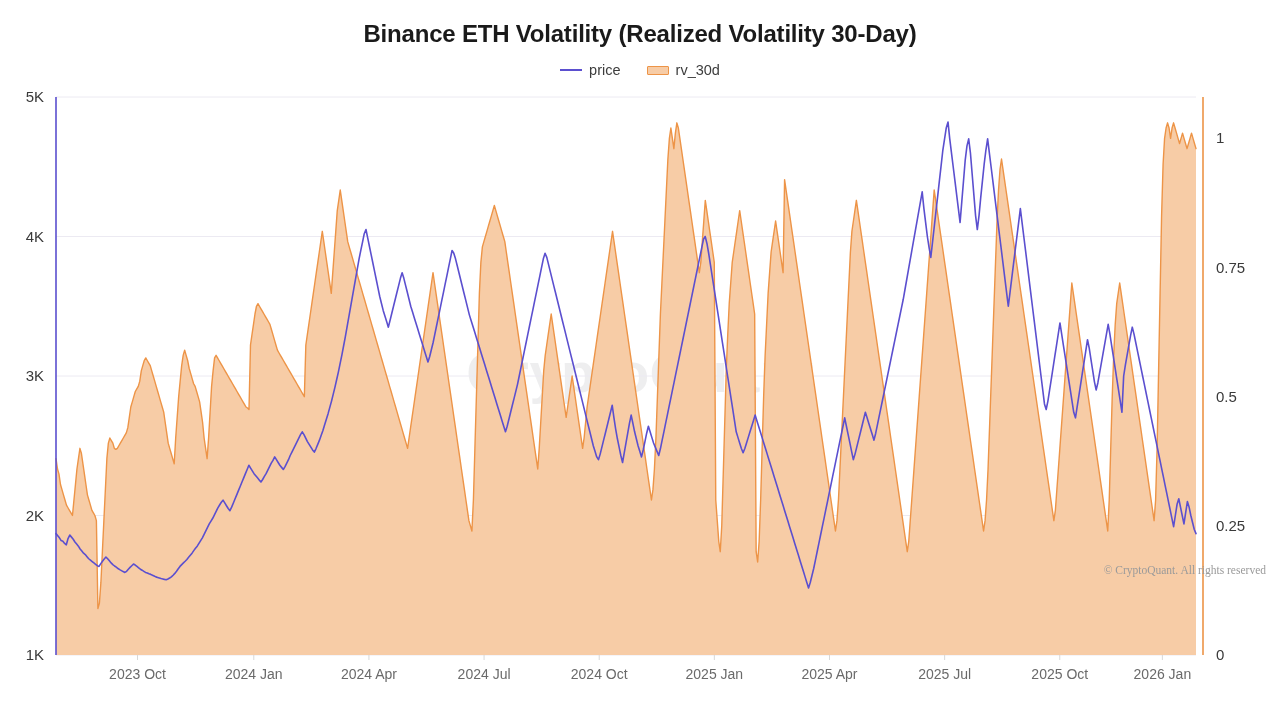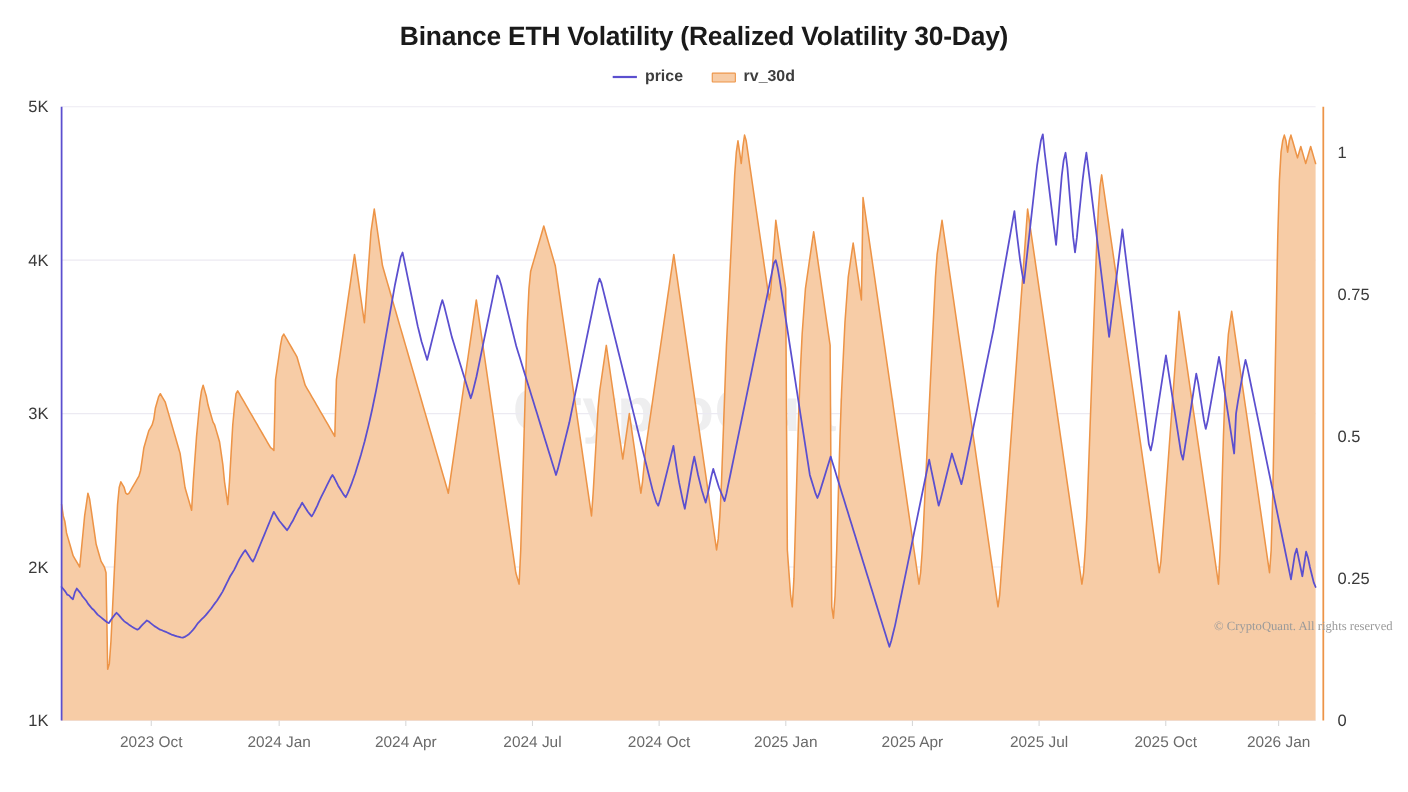--- a/index.html
+++ b/index.html
@@ -43,21 +43,20 @@
     justify-content: center;
     align-items: center;
     gap: 26px;
   }
   .legend-item {
     display: flex;
     align-items: center;
     gap: 7px;
     font-size: 14.5px;
     color: #3d3d3d;
-    font-weight: bold;
   }
   .legend-swatch-line {
     display: inline-block;
     width: 22px;
     height: 0;
     border-top: 2px solid #5b4fcf;
   }
   .legend-swatch-area {
     display: inline-block;
     width: 22px;

